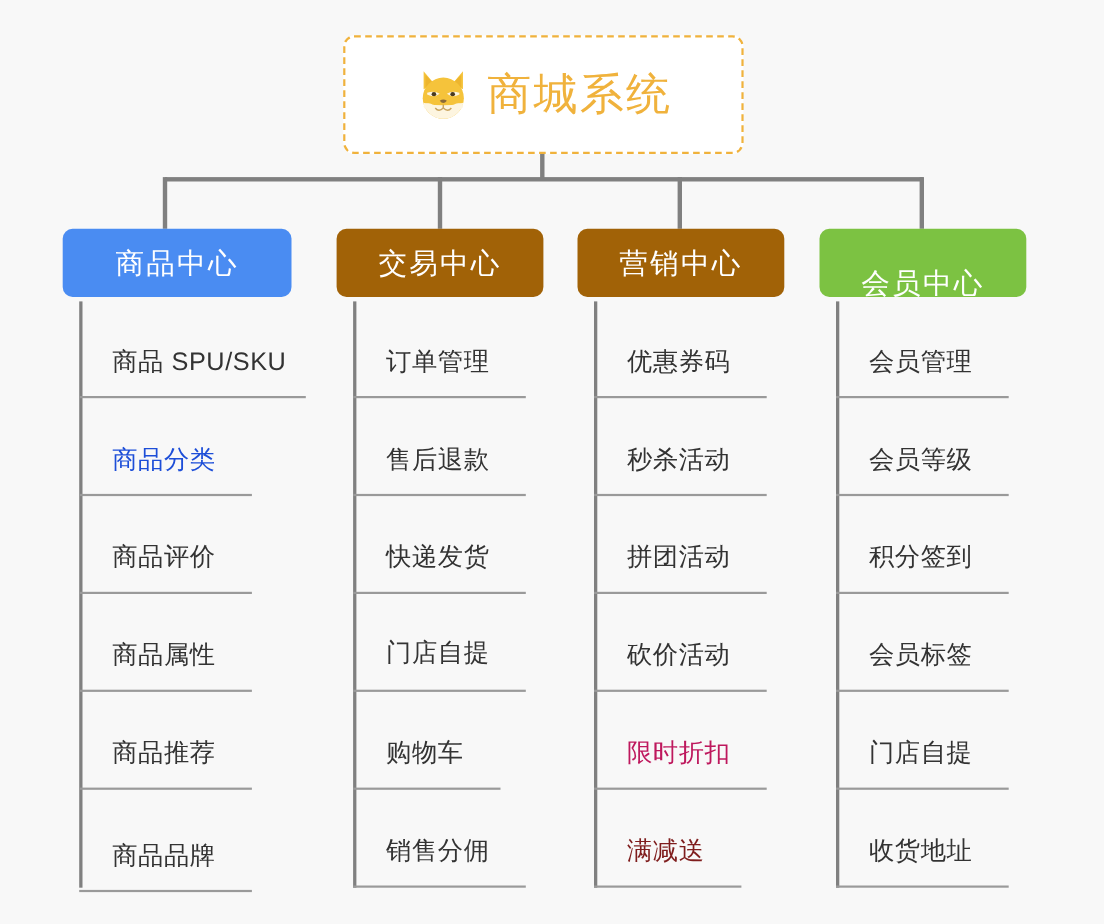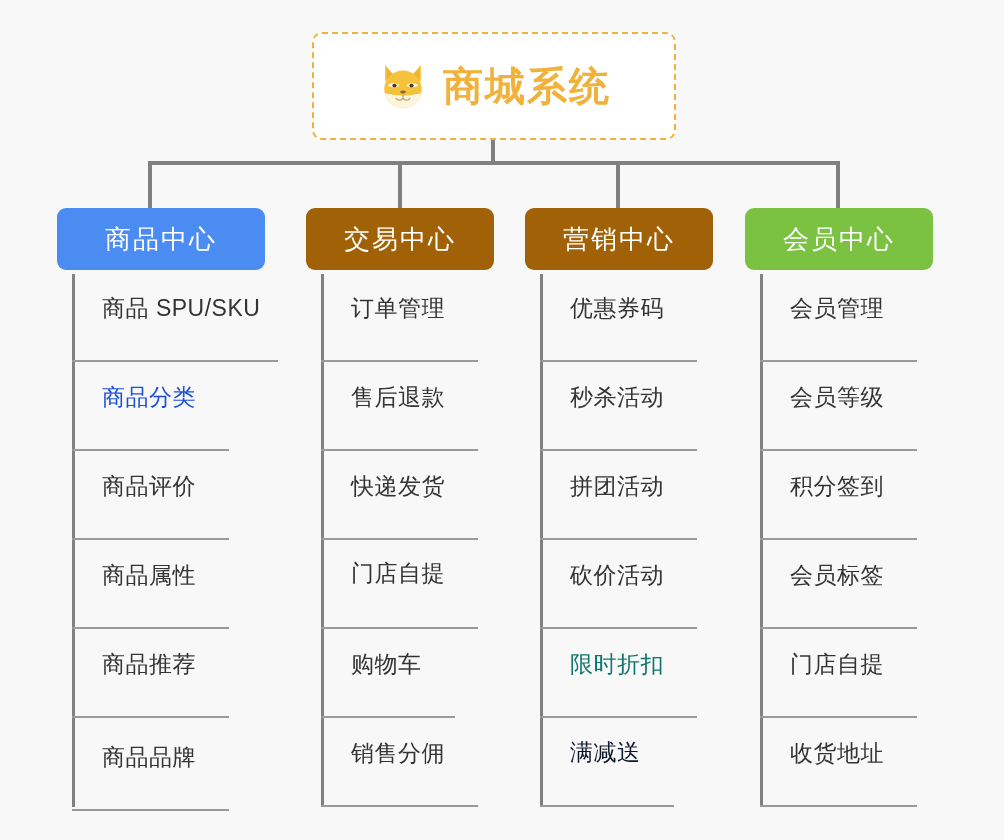--- a/index.html
+++ b/index.html
@@ -44,21 +44,21 @@
     height: 52px;
     display: block;
     flex: 0 0 auto;
   }
   .root-title {
     font-size: 40px;
     line-height: 1;
     color: #f0b23c;
     letter-spacing: 2px;
     white-space: nowrap;
-    font-weight: 700;
+    font-weight: 400;
   }
 
   
   .conn {
     position: absolute;
     background: #808080;
   }
   .conn-v-root {           
     left: 491px;
     top: 140px;
@@ -122,21 +122,21 @@
     width: 3px;
     background: #808080;
   }
 
   .leaf {
     position: absolute;
     left: 0;
     height: 88px;
     box-sizing: border-box;
     display: flex;
-    align-items: center;
+    align-items: flex-end;
     border-bottom: 2px solid #9a9a9a;
     padding-left: 30px;
     padding-bottom: 18px;
   }
   .leaf-label {
     font-size: 23px;
     line-height: 1.22;
     color: #333333;
     white-space: nowrap;
     letter-spacing: 0.5px;
@@ -178,21 +178,21 @@
 
   <div class="cat-header c1" style="background: rgb(74, 140, 242);">
     <span class="cat-label">商品中心</span>
   </div>
   <div class="cat-header c2" style="background: #a16207;">
     <span class="cat-label">交易中心</span>
   </div>
   <div class="cat-header c3" style="background: #a16207;">
     <span class="cat-label">营销中心</span>
   </div>
-  <div class="cat-header c4" style="background: rgb(124, 194, 66);">
+  <div class="cat-header c4" style="background: rgb(124, 194, 66); align-items: flex-end;">
     <span class="cat-label">会员中心</span>
   </div>
 
   <div class="branch c1">
     <div class="branch-spine" style="background: rgb(128, 128, 128); height: 533px;"></div>
     <div class="leaf" style="top:0px;   width:206px">
         <span class="leaf-label" style="color: rgb(51, 51, 51);">商品 SPU/SKU</span>
       </div>
     <div class="leaf" style="top:89px;  width:157px">
         <span class="leaf-label" style="color: #1d4ed8;">商品分类</span>
@@ -241,24 +241,24 @@
     <div class="leaf" style="top:89px;  width:157px">
         <span class="leaf-label" style="color: rgb(51, 51, 51);">秒杀活动</span>
       </div>
     <div class="leaf" style="top:178px; width:157px">
         <span class="leaf-label" style="color: rgb(51, 51, 51);">拼团活动</span>
       </div>
     <div class="leaf" style="top:267px; width:157px">
         <span class="leaf-label" style="color: rgb(51, 51, 51);">砍价活动</span>
       </div>
     <div class="leaf" style="top:356px; width:157px">
-        <span class="leaf-label" style="color: #0f766e;">限时折扣</span>
+        <span class="leaf-label" style="color: #be185d;">限时折扣</span>
       </div>
     <div class="leaf" style="top:445px; width:134px">
-        <span class="leaf-label" style="color: #0f172a; font-family: Liberation Serif, serif;">满减送</span>
+        <span class="leaf-label" style="color: #7f1d1d;">满减送</span>
       </div>
   </div>
 
   <div class="branch c4">
     <div class="branch-spine" style="background: rgb(128, 128, 128); height: 533px;"></div>
     <div class="leaf" style="top:0px;   width:157px">
         <span class="leaf-label" style="color: rgb(51, 51, 51);">会员管理</span>
       </div>
     <div class="leaf" style="top:89px;  width:157px">
         <span class="leaf-label" style="color: rgb(51, 51, 51);">会员等级</span>

